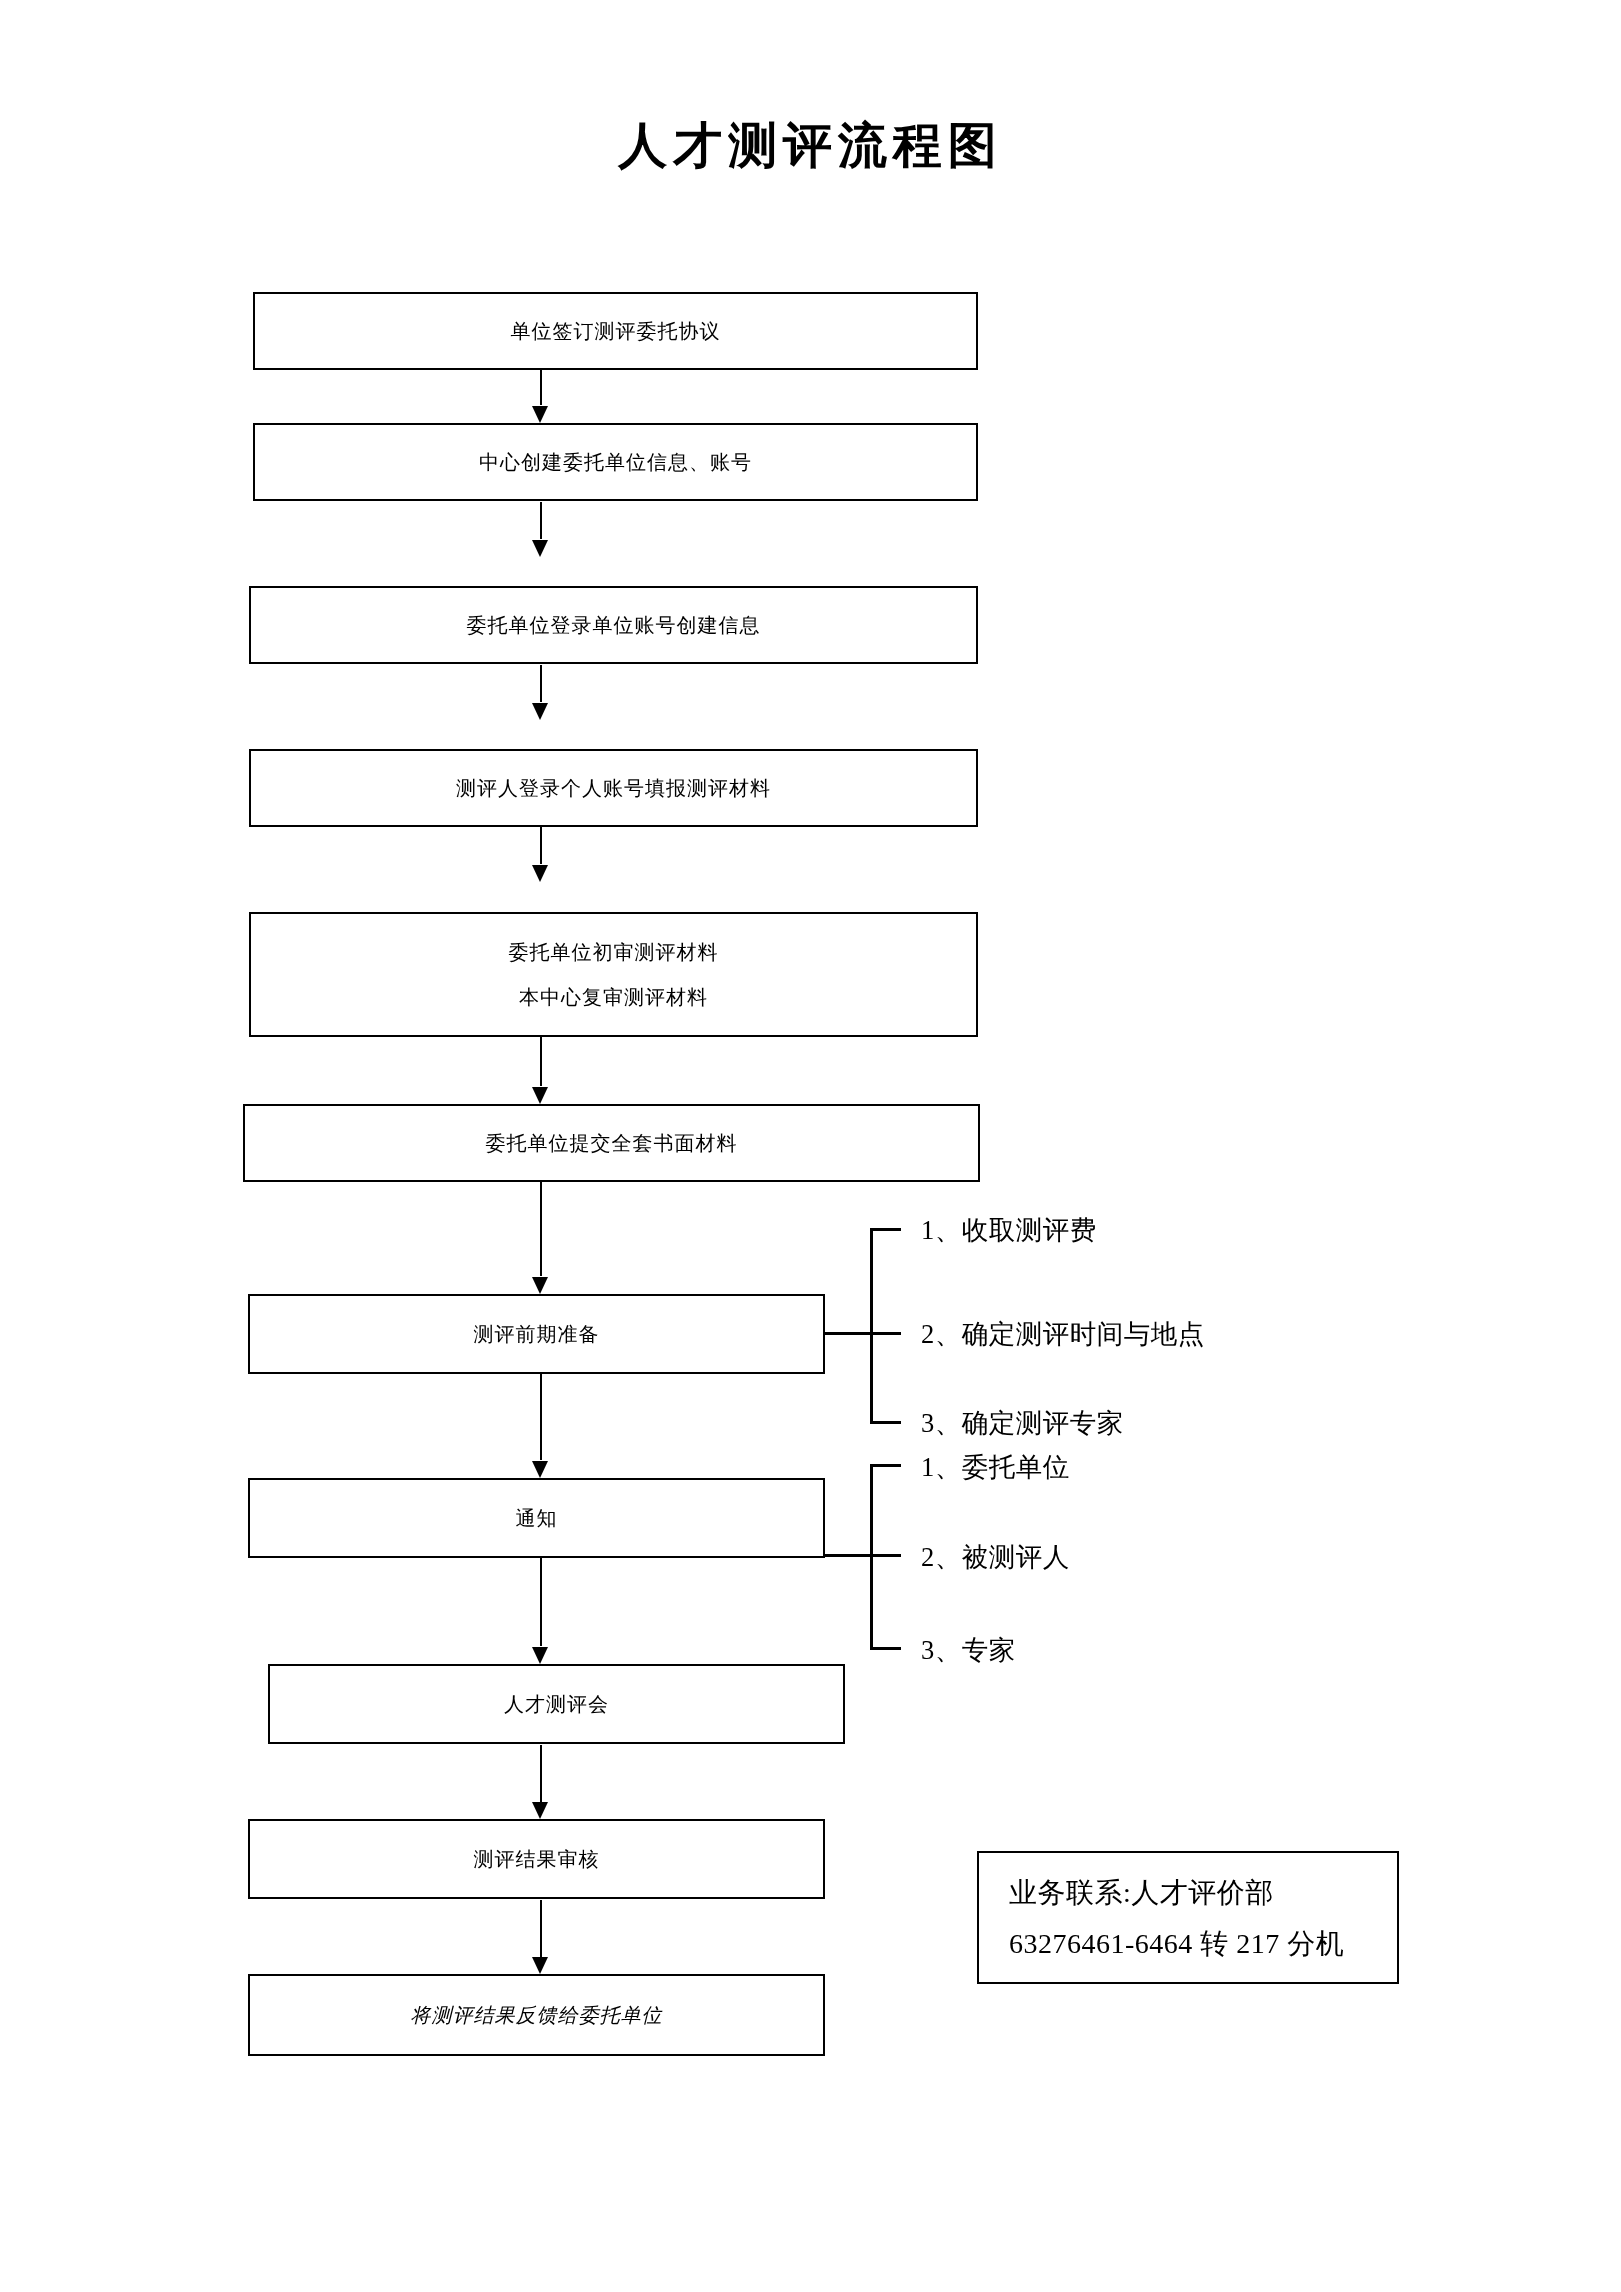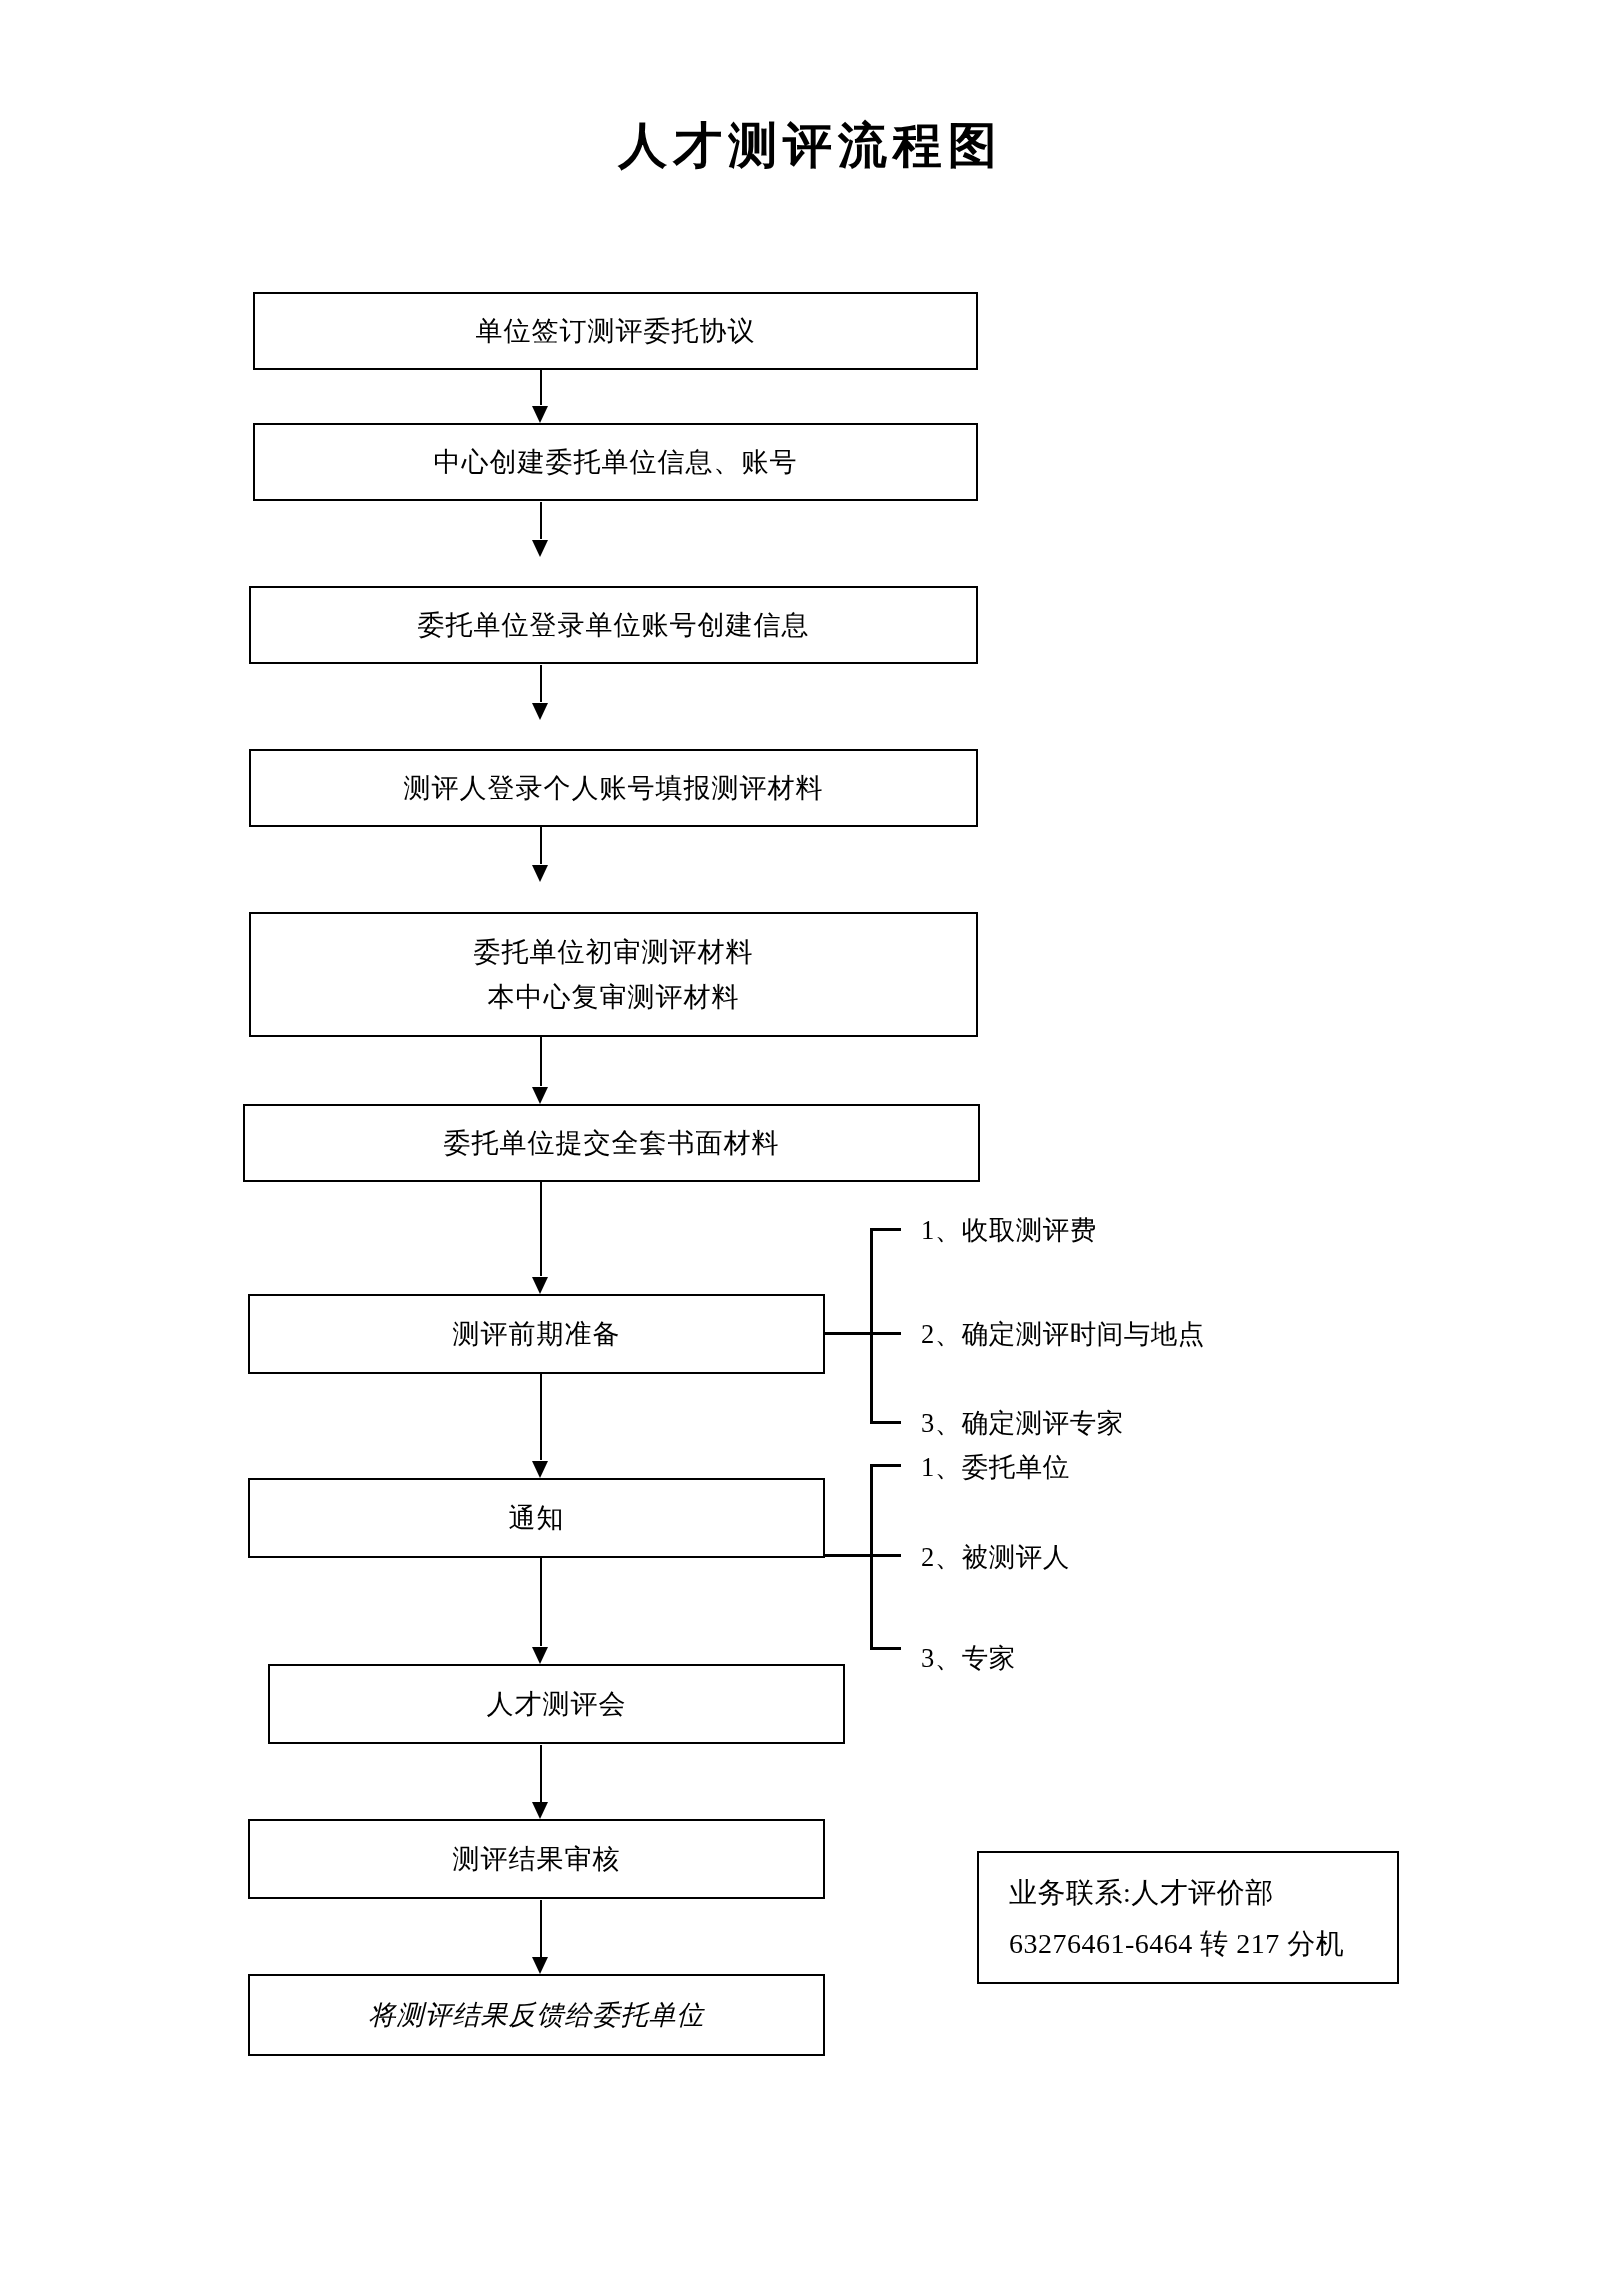--- a/index.html
+++ b/index.html
@@ -41,21 +41,21 @@
     box-sizing: border-box;
     border: 2.5px solid #000000;
     background: #ffffff;
     display: flex;
     flex-direction: column;
     align-items: center;
     justify-content: center;
     text-align: center;
   }
   .node .line {
-    font-size: 27px;
+    font-size: 20px;
     line-height: 45px;
     letter-spacing: 1px;
     white-space: nowrap;
   }
 
   
   .conn {
     position: absolute;
     width: 0;
   }
@@ -207,21 +207,21 @@
   <div class="bracket" style="left:825px; top:1464px; width:108px; height:186px;">
     <div class="stem" style="top:90px; left:0; width:47px;"></div>
     <div class="spine" style="left:45px; top:0; height:186px;"></div>
     <div class="tick" style="left:45px; top:0; width:31px;"></div>
     <div class="tick" style="left:45px; top:90px; width:31px;"></div>
     <div class="tick" style="left:45px; top:183px; width:31px;"></div>
   </div>
 
   <div class="branch-item" style="left:921px; top:1451px;">1、委托单位</div>
   <div class="branch-item" style="left:921px; top:1541px;">2、被测评人</div>
-  <div class="branch-item" style="left:921px; top:1634px;margin-top:8px;">3、专家</div>
+  <div class="branch-item" style="left:921px; top:1634px;">3、专家</div>
 
   <div class="conn" style="left:541px; top:1558px; height:106px;">
     <div class="shaft" style="height:88px;"></div>
     <div class="head"></div>
   </div>
 
   <div class="node" style="left:248px; top:1664px; width:577px; height:80px;margin-left:20px;">
     <div class="line">人才测评会</div>
   </div>
   <div class="conn" style="left:541px; top:1745px; height:74px;">

